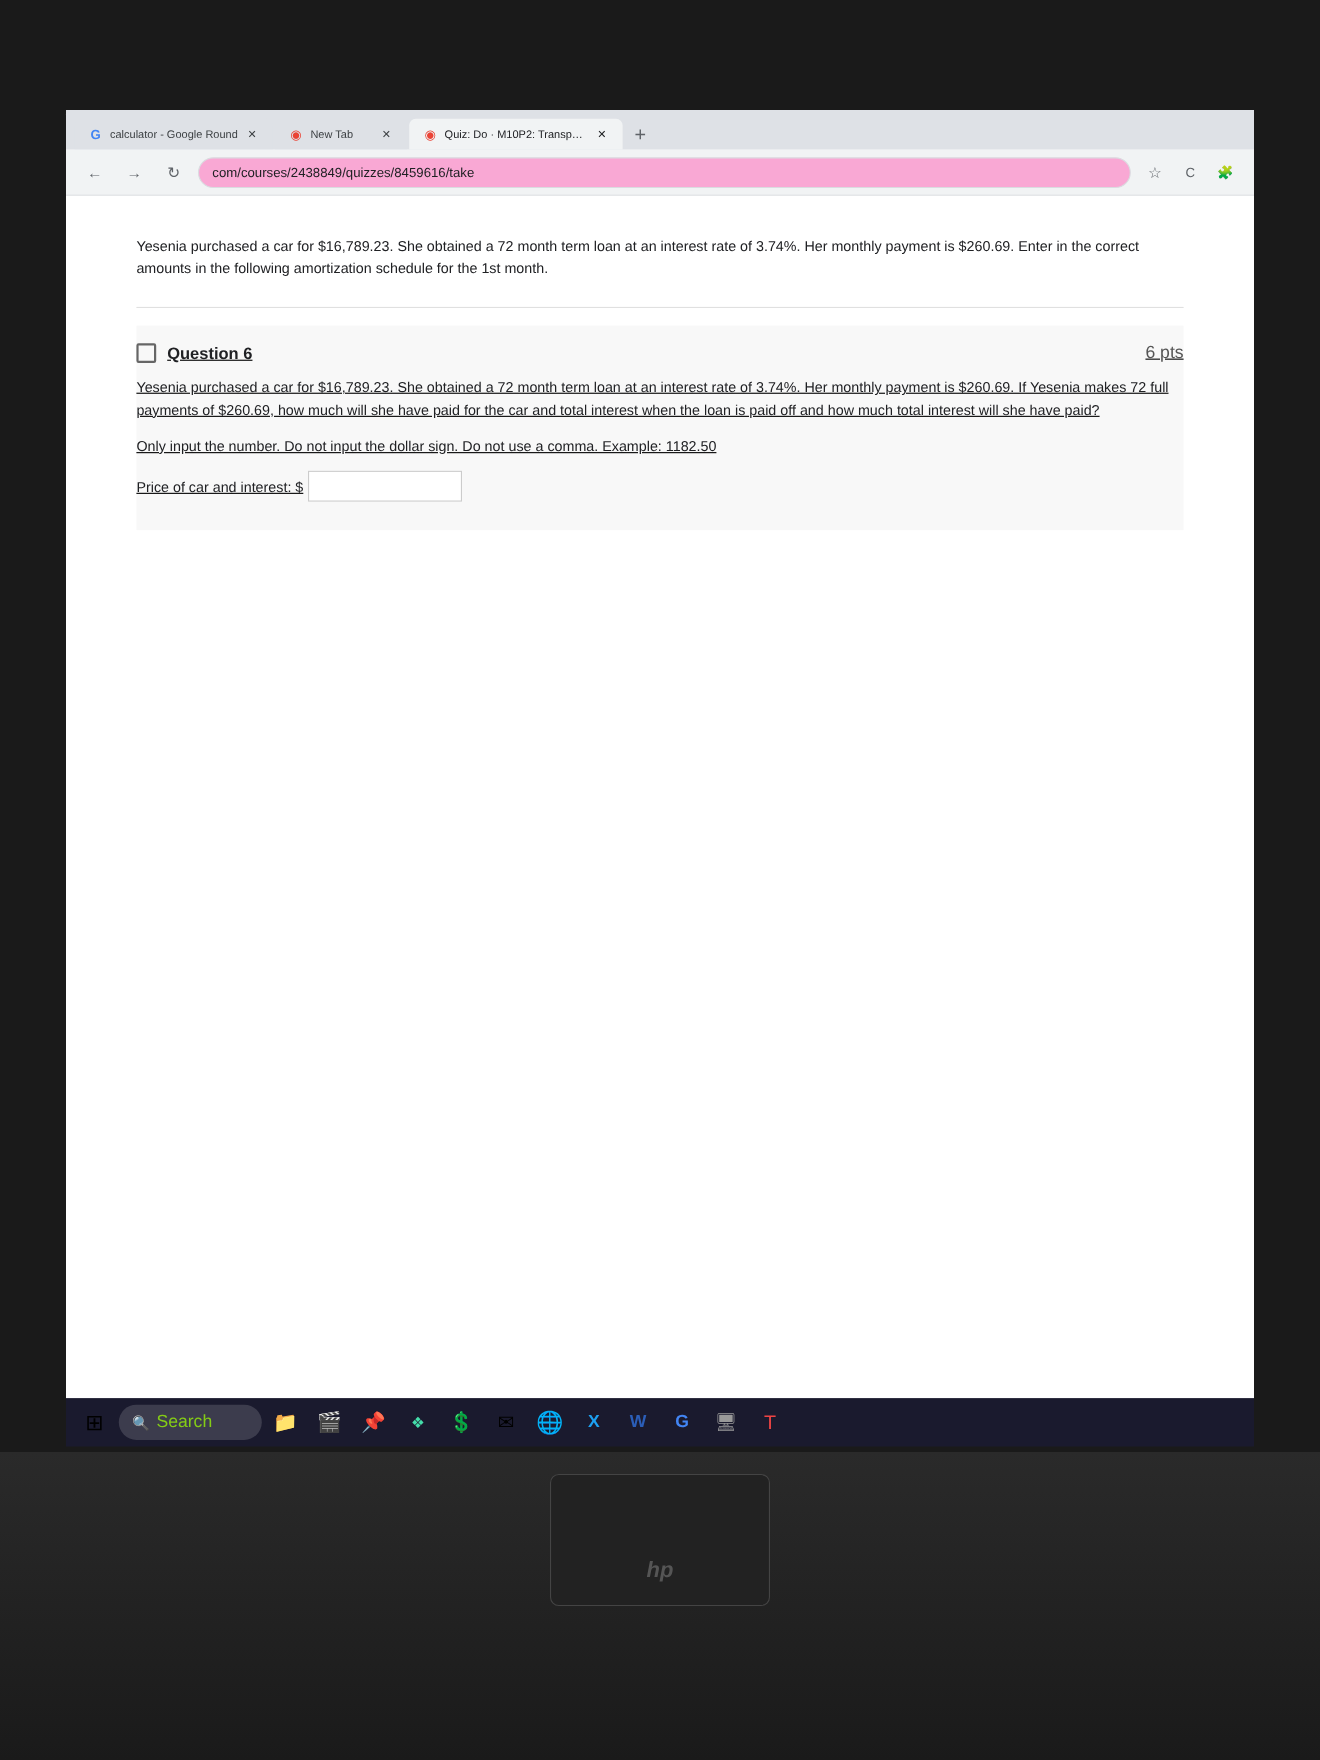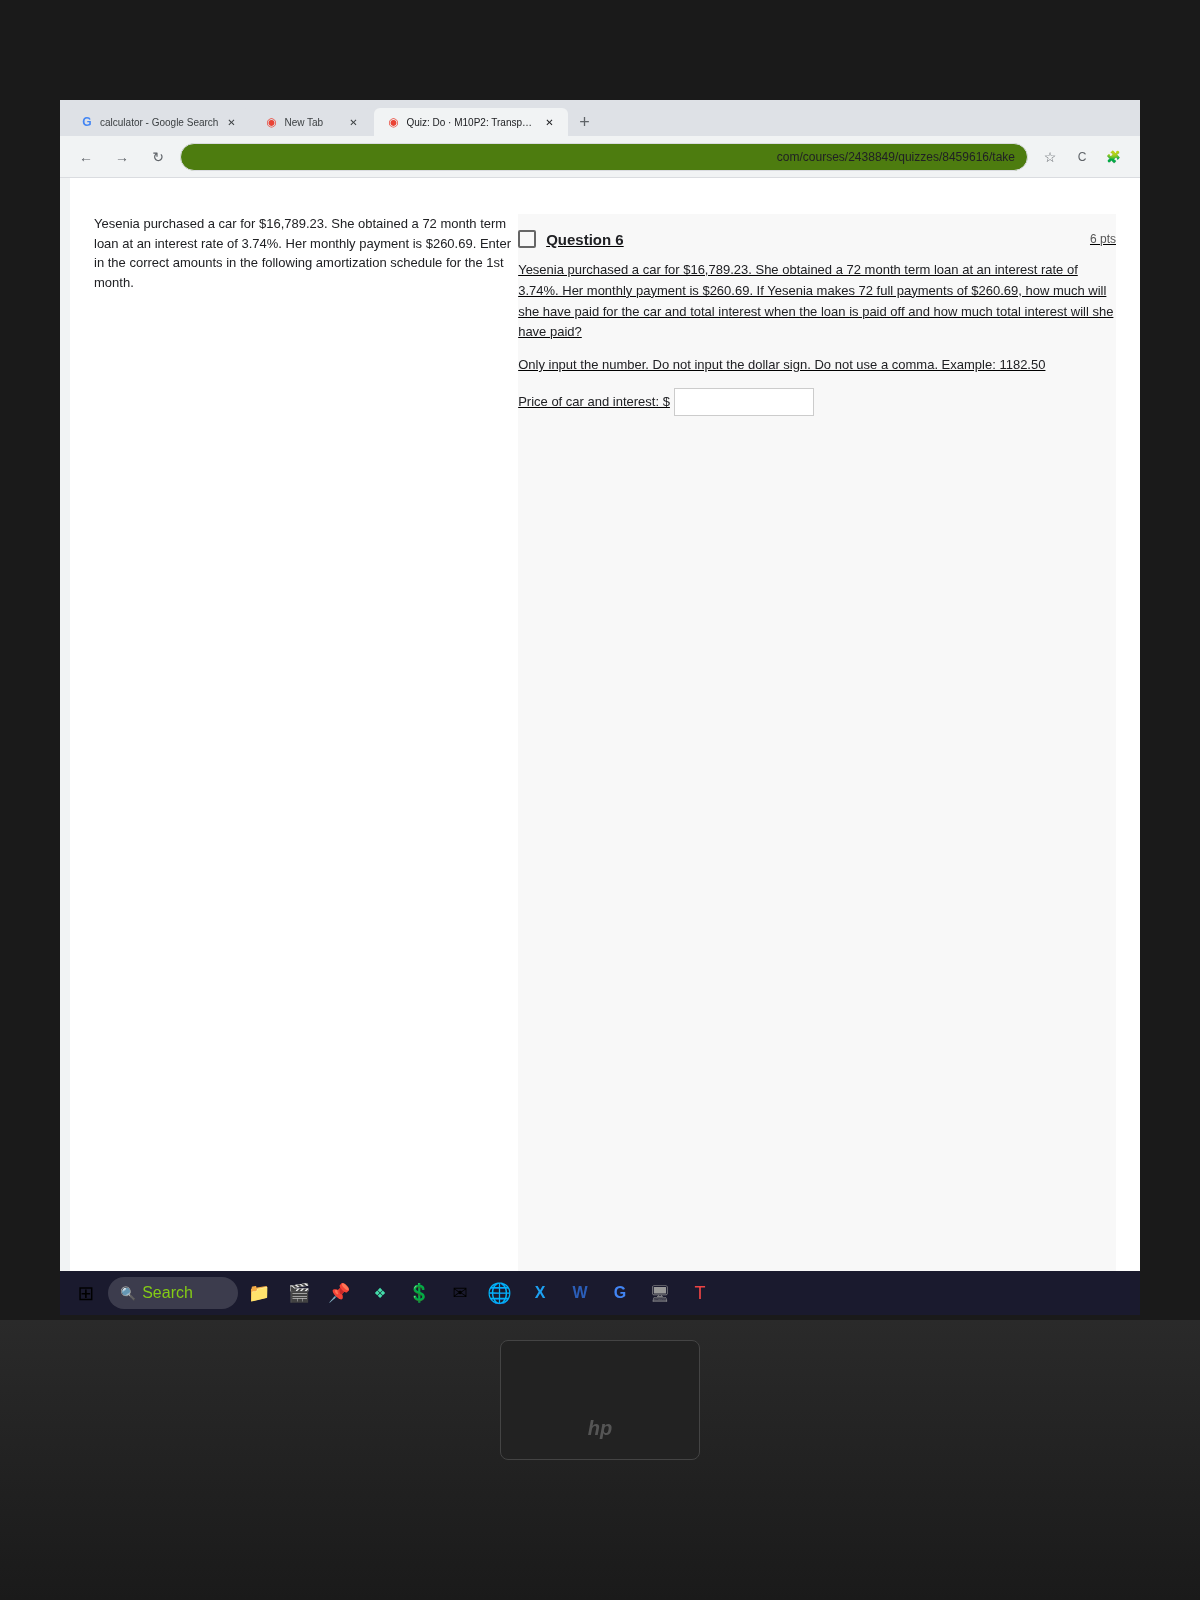--- a/index.html
+++ b/index.html
@@ -103,29 +103,28 @@
       align-items: center;
       justify-content: center;
       color: #5f6368;
       font-size: 14px;
       cursor: pointer;
     }
 
     .address-bar {
       flex: 1;
       height: 28px;
-      background: #4d7c0f;
+      background: #f9a8d4;
       border-radius: 14px;
       display: flex;
       align-items: center;
       padding: 0 12px;
       font-size: 12px;
       color: #202124;
       border: 1px solid #dadce0;
-      justify-content: flex-end;
     }
 
     .browser-actions {
       display: flex;
       gap: 4px;
       align-items: center;
     }
 
     .action-btn {
       width: 28px;
@@ -137,24 +136,24 @@
       color: #5f6368;
       font-size: 14px;
       cursor: pointer;
     }
 
     
     .page-content {
       background: #fff;
       flex: 1;
       overflow: hidden;
-      padding: 20px 24px;
-      display: flex;
+      padding: 20px 64px;
+      display: flex;
+      flex-direction: column;
       gap: 0;
-      margin-left: 10px;
     }
 
     
     .question-section {
       background: #fff;
       padding: 16px 0;
       border-bottom: 1px solid #e0e0e0;
     }
 
     .question-text {
@@ -224,21 +223,21 @@
 
     .question-checkbox {
       width: 18px;
       height: 18px;
       border: 2px solid #666;
       border-radius: 2px;
       flex-shrink: 0;
     }
 
     .pts-badge {
-      font-size: 12px;
+      font-size: 16px;
       color: #555;
       font-weight: normal;
     }
 
     .q6-text {
       font-size: 13px;
       color: #202124;
       line-height: 1.6;
       margin-bottom: 12px;
     }
@@ -343,21 +342,21 @@
   </style>
 </head>
 <body>
 
 <div class="browser-frame">
 
   <div class="tab-bar">
 
     <div class="tab">
       <span class="tab-icon" style="color:#4285f4;font-weight:bold;font-size:12px;">G</span>
-      <span style="font-size:10px;overflow:hidden;white-space:nowrap;text-overflow:ellipsis;max-width:120px;">calculator - Google Search</span>
+      <span style="font-size:10px;overflow:hidden;white-space:nowrap;text-overflow:ellipsis;max-width:120px;">calculator - Google Round</span>
       <span class="tab-close">✕</span>
     </div>
 
     <div class="tab">
       <span class="tab-icon" style="color:#ea4335;font-size:12px;">◉</span>
       <span style="font-size:10px;">New Tab</span>
       <span class="tab-close">✕</span>
     </div>
 
     <div class="tab active">

